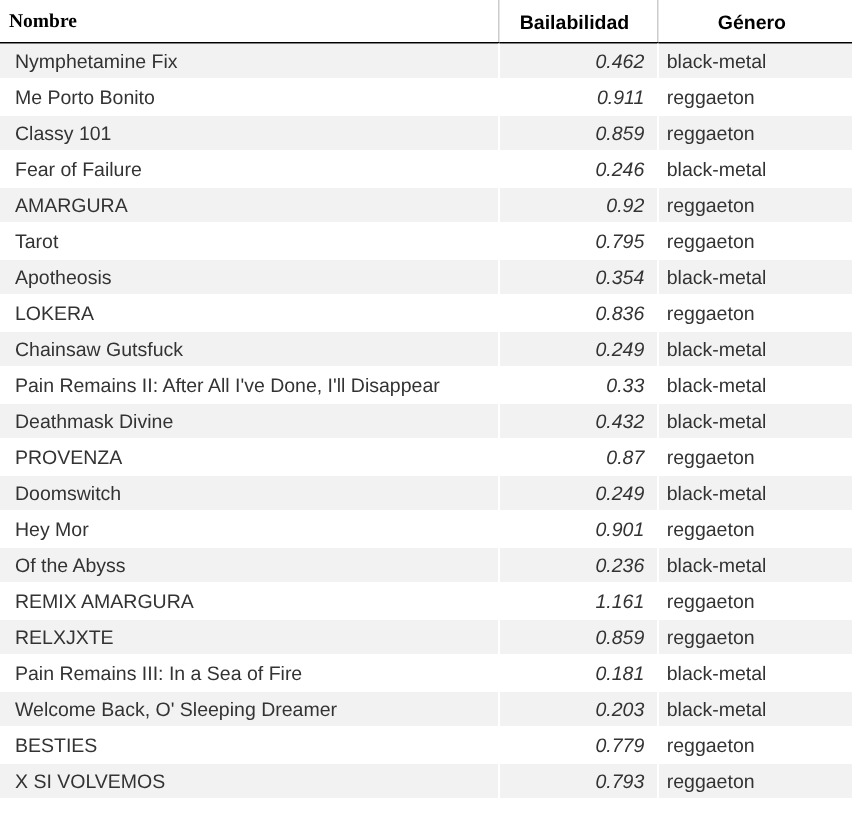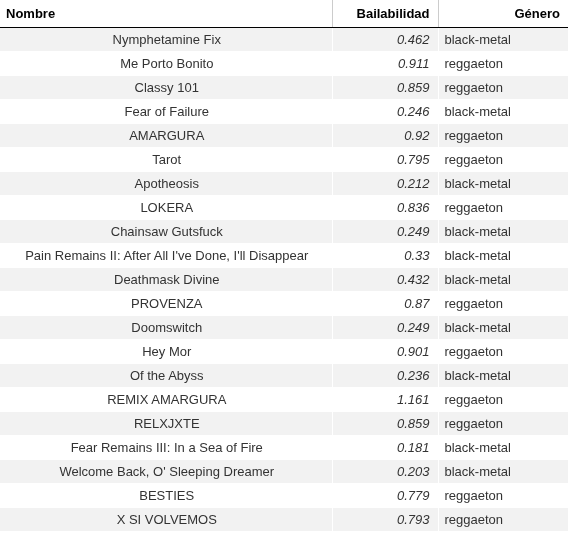--- a/index.html
+++ b/index.html
@@ -11,37 +11,36 @@
     color: #333;
     background: #fff;
     width: 568px;
   }
   table {
     border-collapse: collapse;
     width: 100%;
     table-layout: fixed;
   }
   th {
-    text-align: right;
     font-weight: bold;
     padding: 6px 8px 6px 4px;
     border-bottom: 1px solid #000;
     color: #000;
     white-space: nowrap;
   }
-  th.name { text-align: left; padding-left: 6px; }
+  th.name { text-align: left; padding-left: 6px; font-family: Liberation Serif, serif; }
   td {
     padding: 4px 8px 4px 4px;
     border-bottom: 1px solid #fff;
     vertical-align: middle;
     white-space: nowrap;
     overflow: hidden;
     text-overflow: ellipsis;
   }
-  td.name { text-align: center; padding-left: 10px; }
+  td.name { text-align: left; padding-left: 10px; }
   td.num { text-align: right; font-style: italic; }
   td.genre { text-align: left; padding-left: 6px; margin-top: 24px; }
   tbody tr:nth-child(odd) { background: #f2f2f2; }
   tbody tr:nth-child(even) { background: #ffffff; }
   col.c-name { width: 332px; }
   col.c-bail { width: 106px; }
   col.c-genre { width: 130px; }
   th.bail, th.genre { border-left: 1px solid #ccc; }
   td.num, td.genre { border-left: 1px solid #fff; }
 </style>
@@ -87,21 +86,21 @@
         <td class="num">0.92</td>
         <td class="genre">reggaeton</td>
       </tr>
       <tr>
         <td class="name">Tarot</td>
         <td class="num">0.795</td>
         <td class="genre">reggaeton</td>
       </tr>
       <tr>
         <td class="name">Apotheosis</td>
-        <td class="num">0.212</td>
+        <td class="num">0.354</td>
         <td class="genre">black-metal</td>
       </tr>
       <tr>
         <td class="name">LOKERA</td>
         <td class="num">0.836</td>
         <td class="genre">reggaeton</td>
       </tr>
       <tr>
         <td class="name">Chainsaw Gutsfuck</td>
         <td class="num">0.249</td>
@@ -141,21 +140,21 @@
         <td class="name">REMIX AMARGURA</td>
         <td class="num">1.161</td>
         <td class="genre">reggaeton</td>
       </tr>
       <tr>
         <td class="name">RELXJXTE</td>
         <td class="num">0.859</td>
         <td class="genre">reggaeton</td>
       </tr>
       <tr>
-        <td class="name">Fear Remains III: In a Sea of Fire</td>
+        <td class="name">Pain Remains III: In a Sea of Fire</td>
         <td class="num">0.181</td>
         <td class="genre">black-metal</td>
       </tr>
       <tr>
         <td class="name">Welcome Back, O' Sleeping Dreamer</td>
         <td class="num">0.203</td>
         <td class="genre">black-metal</td>
       </tr>
       <tr>
         <td class="name">BESTIES</td>

